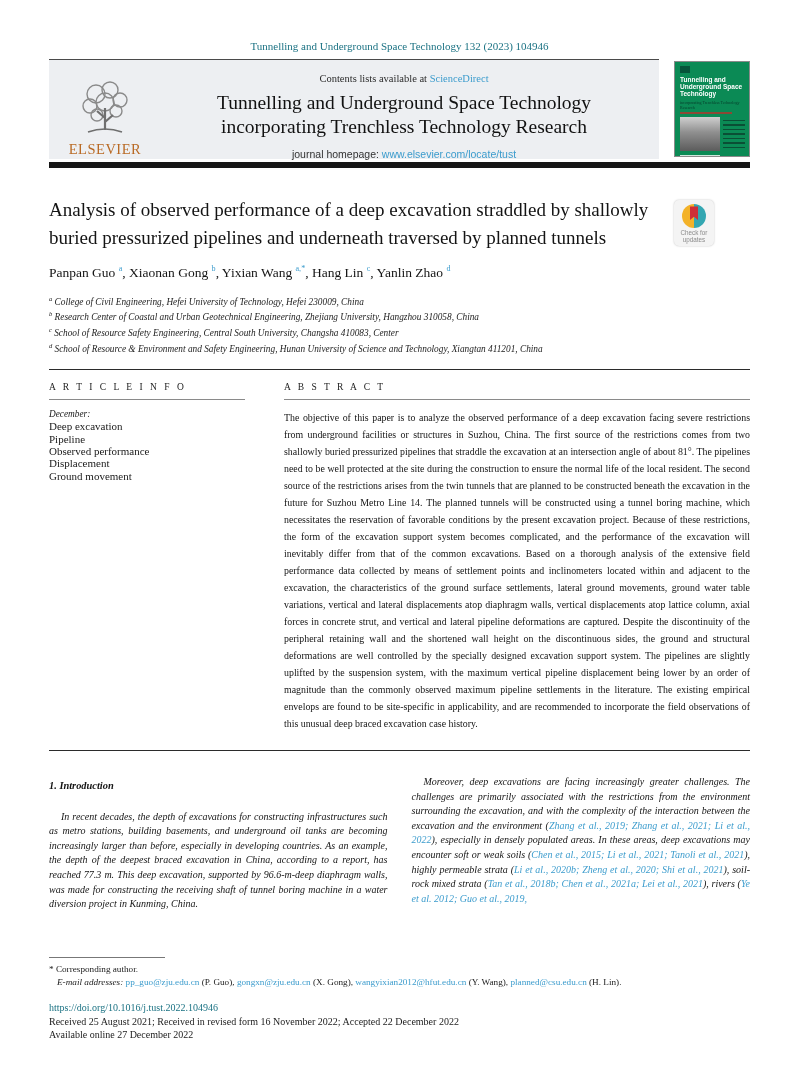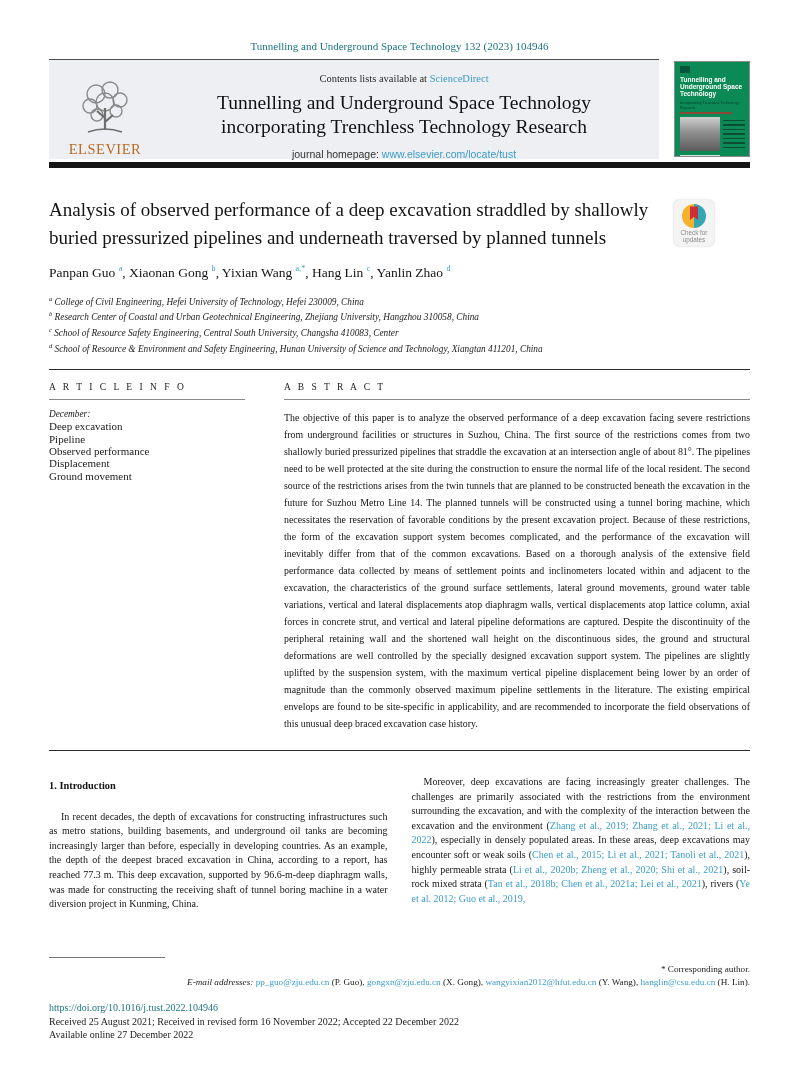--- a/index.html
+++ b/index.html
@@ -75,27 +75,27 @@
   
   .info-abstract { display:flex; gap:39px; border-bottom:1.2px solid #2b2b2b; padding:12px 0 18px 0; }
   .col-info { width:196px; flex:none; }
   .col-abstract { flex:1; }
   .col-heading { font-size:9.5px; letter-spacing:2.5px; color:#222; padding-bottom:7px; border-bottom:1px solid #8a8a8a; }
   .keywords-label { font-style:italic; font-size:9.3px; margin-top:8px; line-height:12.3px; }
   .keyword { font-size:11px; line-height:12.3px; }
   .abstract-text { font-size:9.9px; line-height:17px; text-align:justify; margin-top:9px; color:#141414; }
 
   
-  .body-cols { display:flex; gap:24px; margin-top:24px; min-height:156px; }
+  .body-cols { display:flex; gap:24px; margin-top:24px; min-height:156px;font-style:italic; }
   .body-col { flex:1; font-size:10px; line-height:14.6px; text-align:justify; color:#141414; }
   .intro-heading { font-size:10.4px; font-weight:bold; margin:4px 0 16px 0; }
   .indent { text-indent:12px; }
 
   
-  .footnote { margin-top:26px; font-size:9.2px; line-height:12.5px; color:#222;text-align:right; }
+  .footnote { margin-top:26px; font-size:9.2px; line-height:12.5px; color:#222; }
   .footnote-rule { width:116px; border:0; border-top:1px solid #777; margin-bottom:5px; }
   .footnote-email { padding-left:8px; }
   .footer { margin-top:13px; font-size:10px; line-height:13.5px; color:#222; }
   .doi-line { color:#1b7283; margin-bottom:0; }
 </style>
 </head>
 <body>
 
 <div class="page">
 
@@ -195,21 +195,21 @@
       <p class="indent">In recent decades, the depth of excavations for constructing infrastructures such as metro stations, building basements, and underground oil tanks are becoming increasingly larger than before, especially in developing countries. As an example, the depth of the deepest braced excavation in China, according to a report, has reached 77.3 m. This deep excavation, supported by 96.6-m-deep diaphragm walls, was made for constructing the receiving shaft of tunnel boring machine in a water diversion project in Kunming, China.</p>
     </div>
     <div class="body-col">
       <p class="indent"><span>Moreover, deep excavations are facing increasingly greater challenges. The challenges are primarily associated with the restrictions from the environment surrounding the excavation, and with the complexity of the interaction between the excavation and the environment (</span><span class="seg-link">Zhang et al., 2019; Zhang et al., 2021; Li et al., 2022</span><span>), especially in densely populated areas. In these areas, deep excavations may encounter soft or weak soils (</span><span class="seg-link">Chen et al., 2015; Li et al., 2021; Tanoli et al., 2021</span><span>), highly permeable strata (</span><span class="seg-link">Li et al., 2020b; Zheng et al., 2020; Shi et al., 2021</span><span>), soil-rock mixed strata (</span><span class="seg-link">Tan et al., 2018b; Chen et al., 2021a; Lei et al., 2021</span><span>), rivers (</span><span class="seg-link">Ye et al. 2012; Guo et al., 2019,</span></p>
     </div>
   </div>
 
   <div class="footnote">
     <hr class="footnote-rule">
     <div>* Corresponding author.</div>
-    <div class="footnote-email"><span class="seg-italic">E-mail addresses: </span><span class="seg-link">pp_guo@zju.edu.cn</span><span> (P. Guo), </span><span class="seg-link">gongxn@zju.edu.cn</span><span> (X. Gong), </span><span class="seg-link">wangyixian2012@hfut.edu.cn</span><span> (Y. Wang), </span><span class="seg-link">hanglin@csu.edu.cn</span><span> (H. Lin).</span></div>
+    <div class="footnote-email"><span class="seg-italic">E-mail addresses: </span><span class="seg-link">pp_guo@zju.edu.cn</span><span> (P. Guo), </span><span class="seg-link">gongxn@zju.edu.cn</span><span> (X. Gong), </span><span class="seg-link">wangyixian2012@hfut.edu.cn</span><span> (Y. Wang), </span><span class="seg-link">planned@csu.edu.cn</span><span> (H. Lin).</span></div>
   </div>
 
   <div class="footer">
     <div class="doi-line">https://doi.org/10.1016/j.tust.2022.104946</div>
     <div>Received 25 August 2021; Received in revised form 16 November 2022; Accepted 22 December 2022</div>
     <div>Available online 27 December 2022</div>
   </div>
 
 </div>
 

